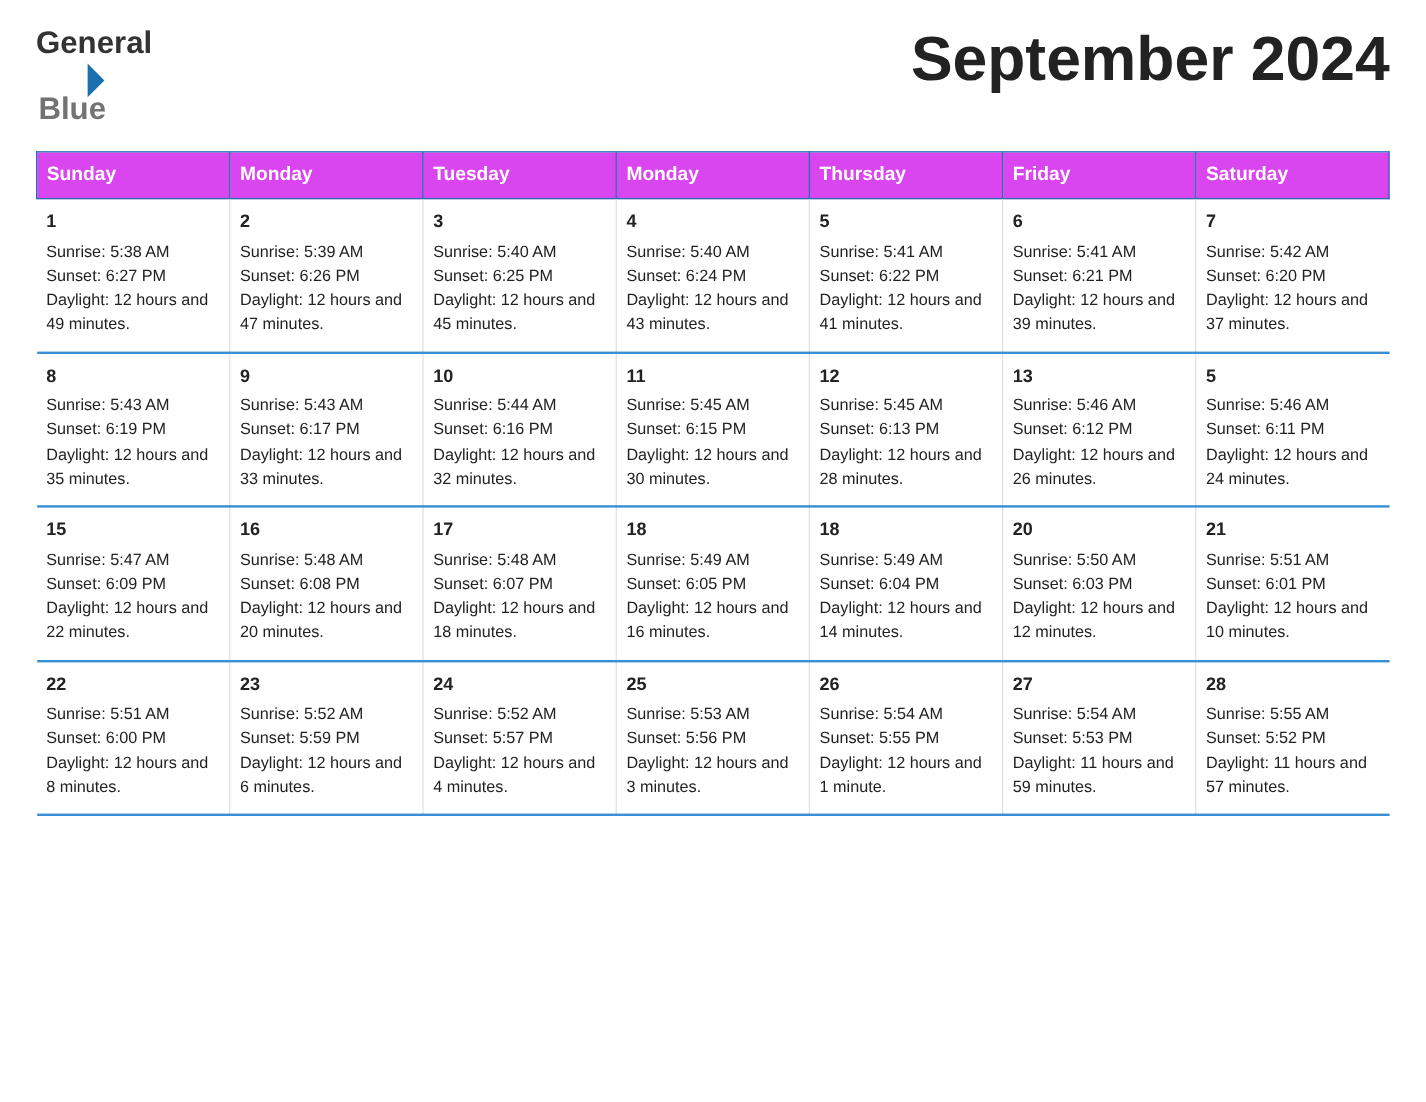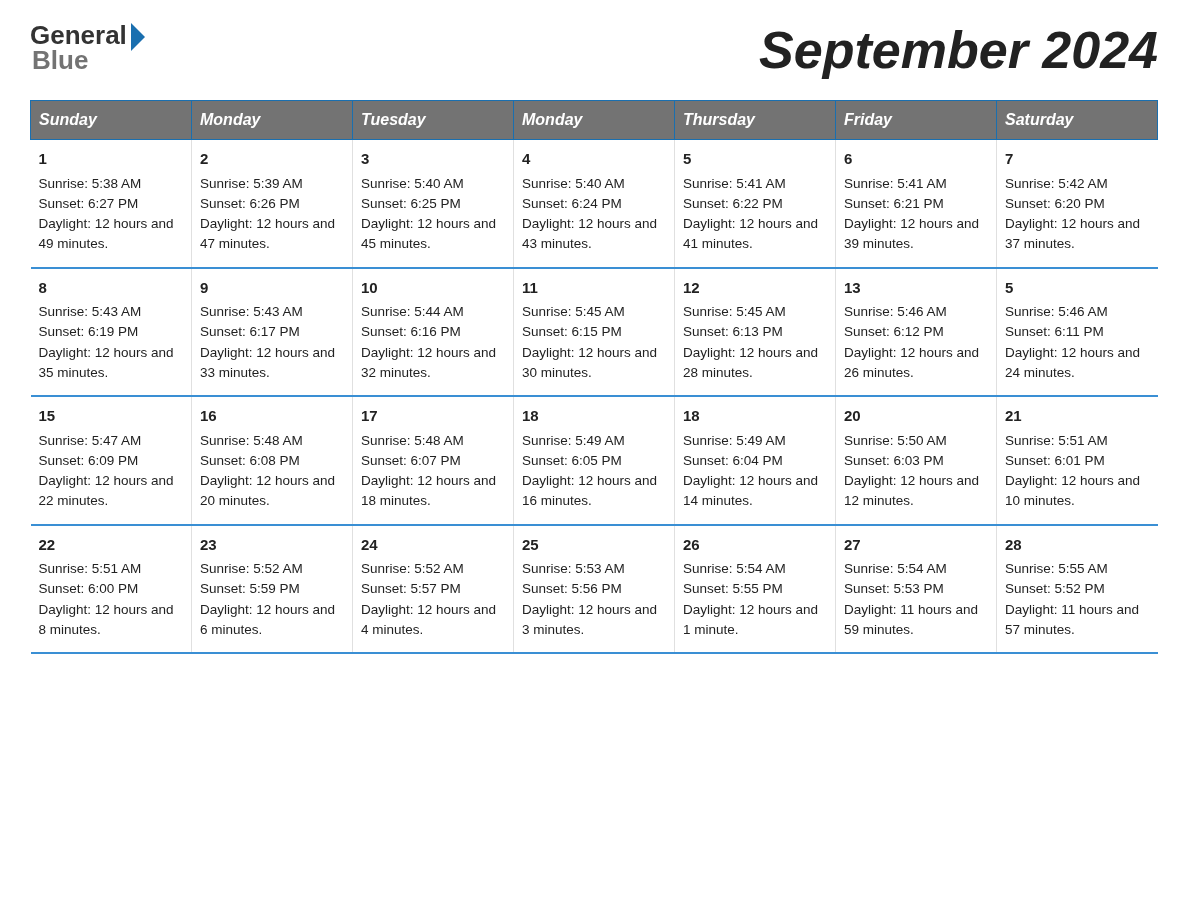--- a/index.html
+++ b/index.html
@@ -17,20 +17,21 @@
       margin-bottom: 20px;
     }
     .logo {
       display: flex;
       flex-direction: column;
       align-items: flex-start;
     }
     .logo-top {
       display: flex;
       align-items: center;
+      flex-direction: column;
     }
     .logo-general {
       font-size: 26px;
       font-weight: bold;
       color: #333;
     }
     .logo-arrow {
       width: 0;
       height: 0;
       border-left: 14px solid #1a6faf;
@@ -41,41 +42,39 @@
     }
     .logo-bottom {
       font-size: 26px;
       font-weight: bold;
       color: #737373;
       margin-left: 2px;
       margin-top: -6px;
     }
     .title-block {
       text-align: right;
-      font-style: italic;
     }
     .title-block h1 {
       font-size: 52px;
       font-weight: bold;
       color: #222;
     }
     .title-block h2 {
       font-size: 22px;
       font-weight: normal;
       color: #444;
       margin-top: 4px;
     }
     table {
       width: 100%;
       border-collapse: collapse;
       table-layout: fixed;
     }
     thead tr {
-      background-color: #737373;
-      font-style: italic;
+      background-color: #d946ef;
     }
     thead th {
       color: #ffffff;
       font-size: 16px;
       font-weight: bold;
       padding: 10px 8px;
       text-align: left;
       border: 1px solid #1a6faf;
     }
     tbody tr {

